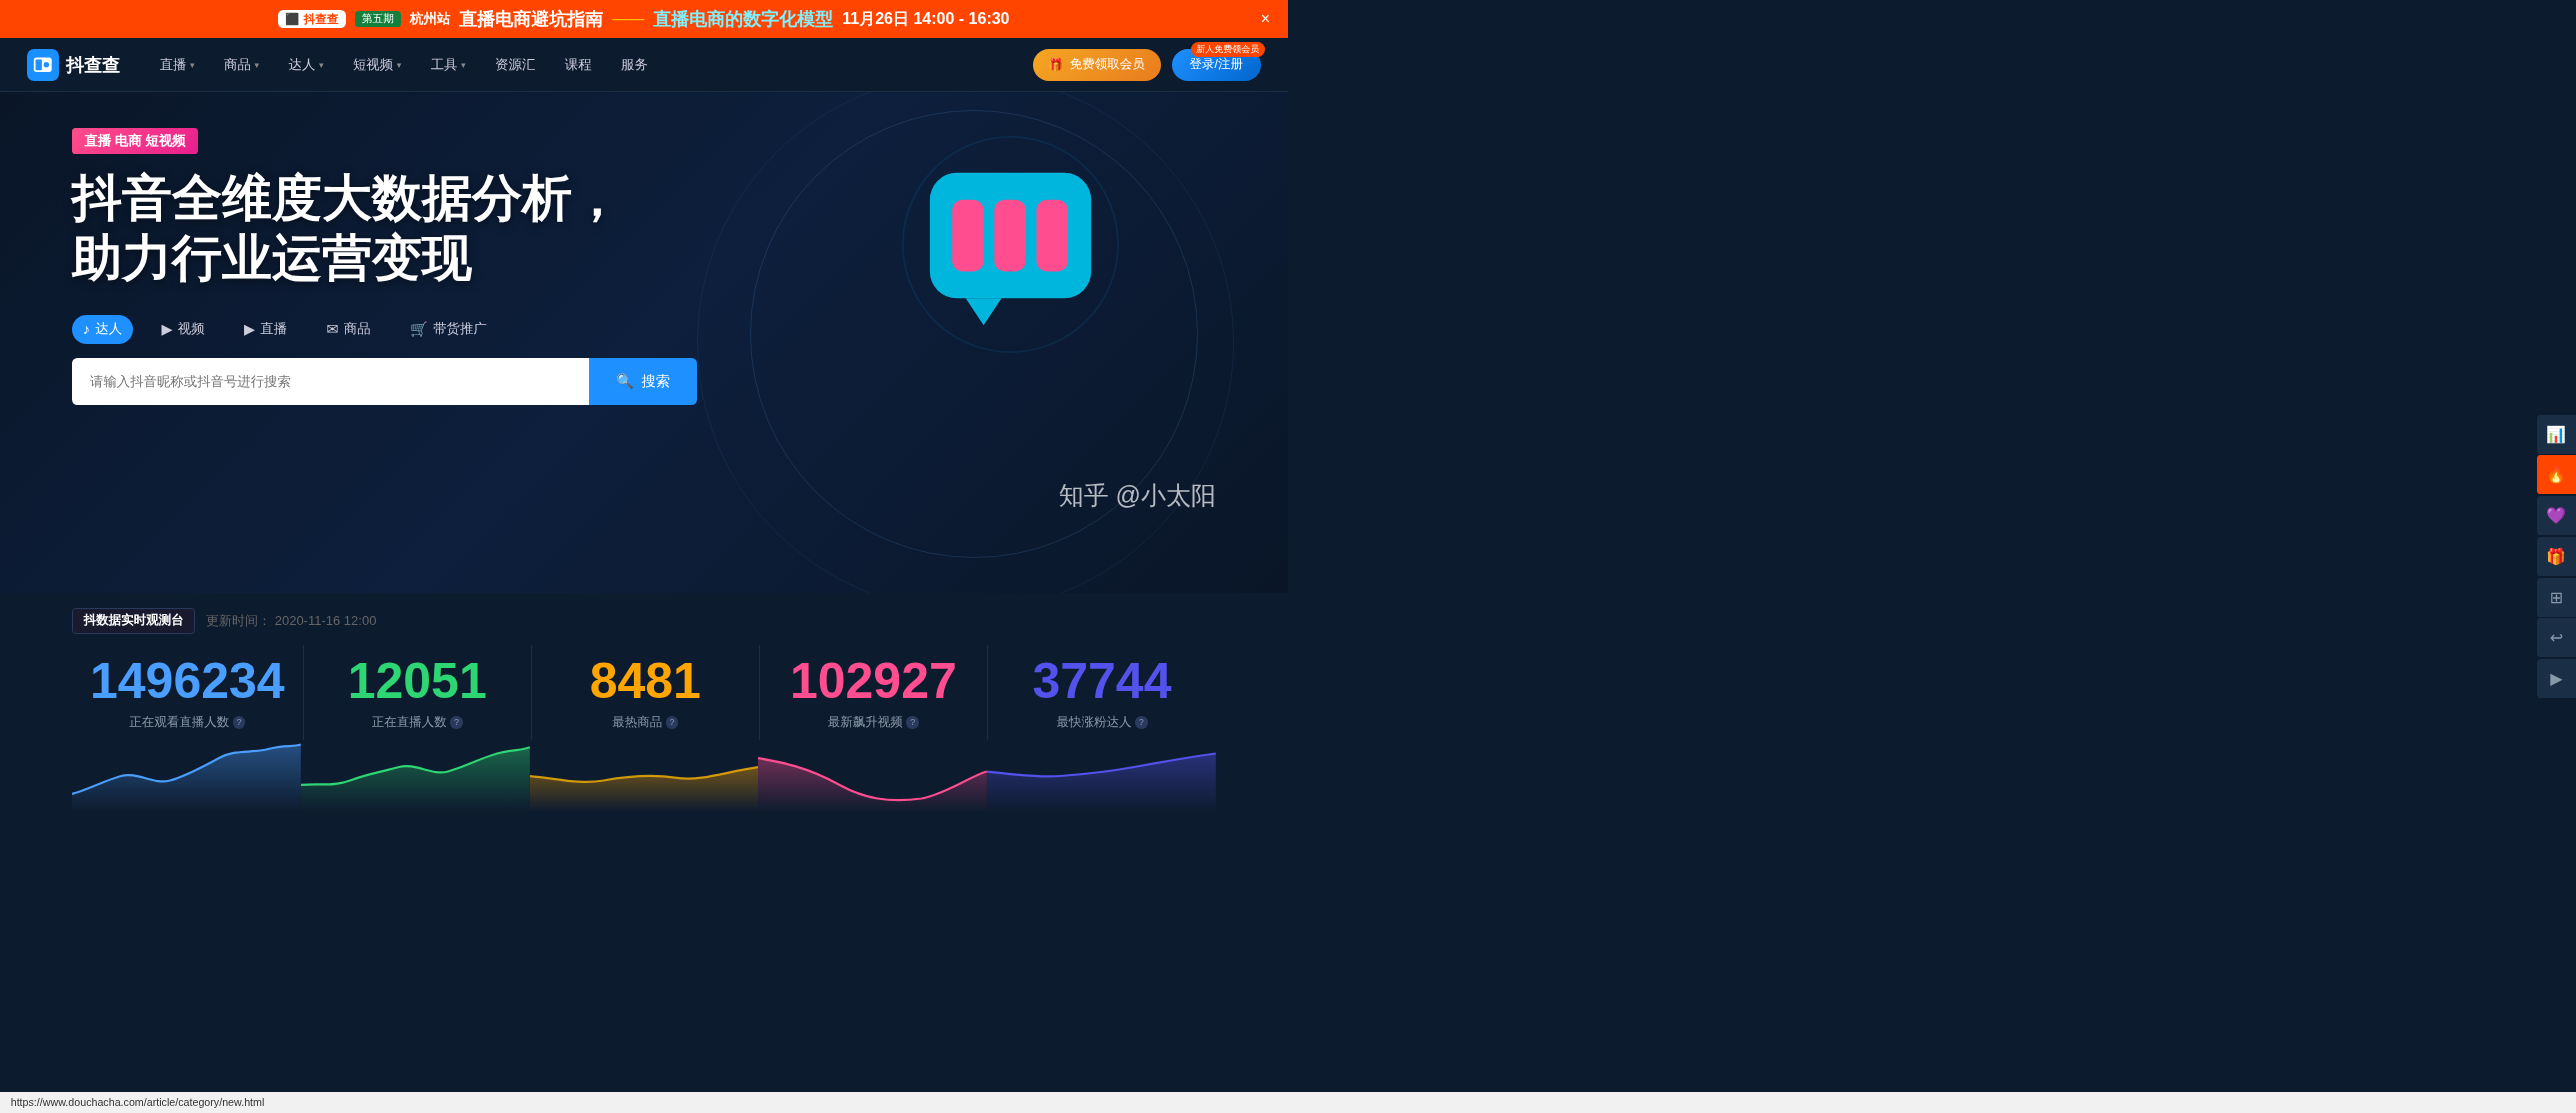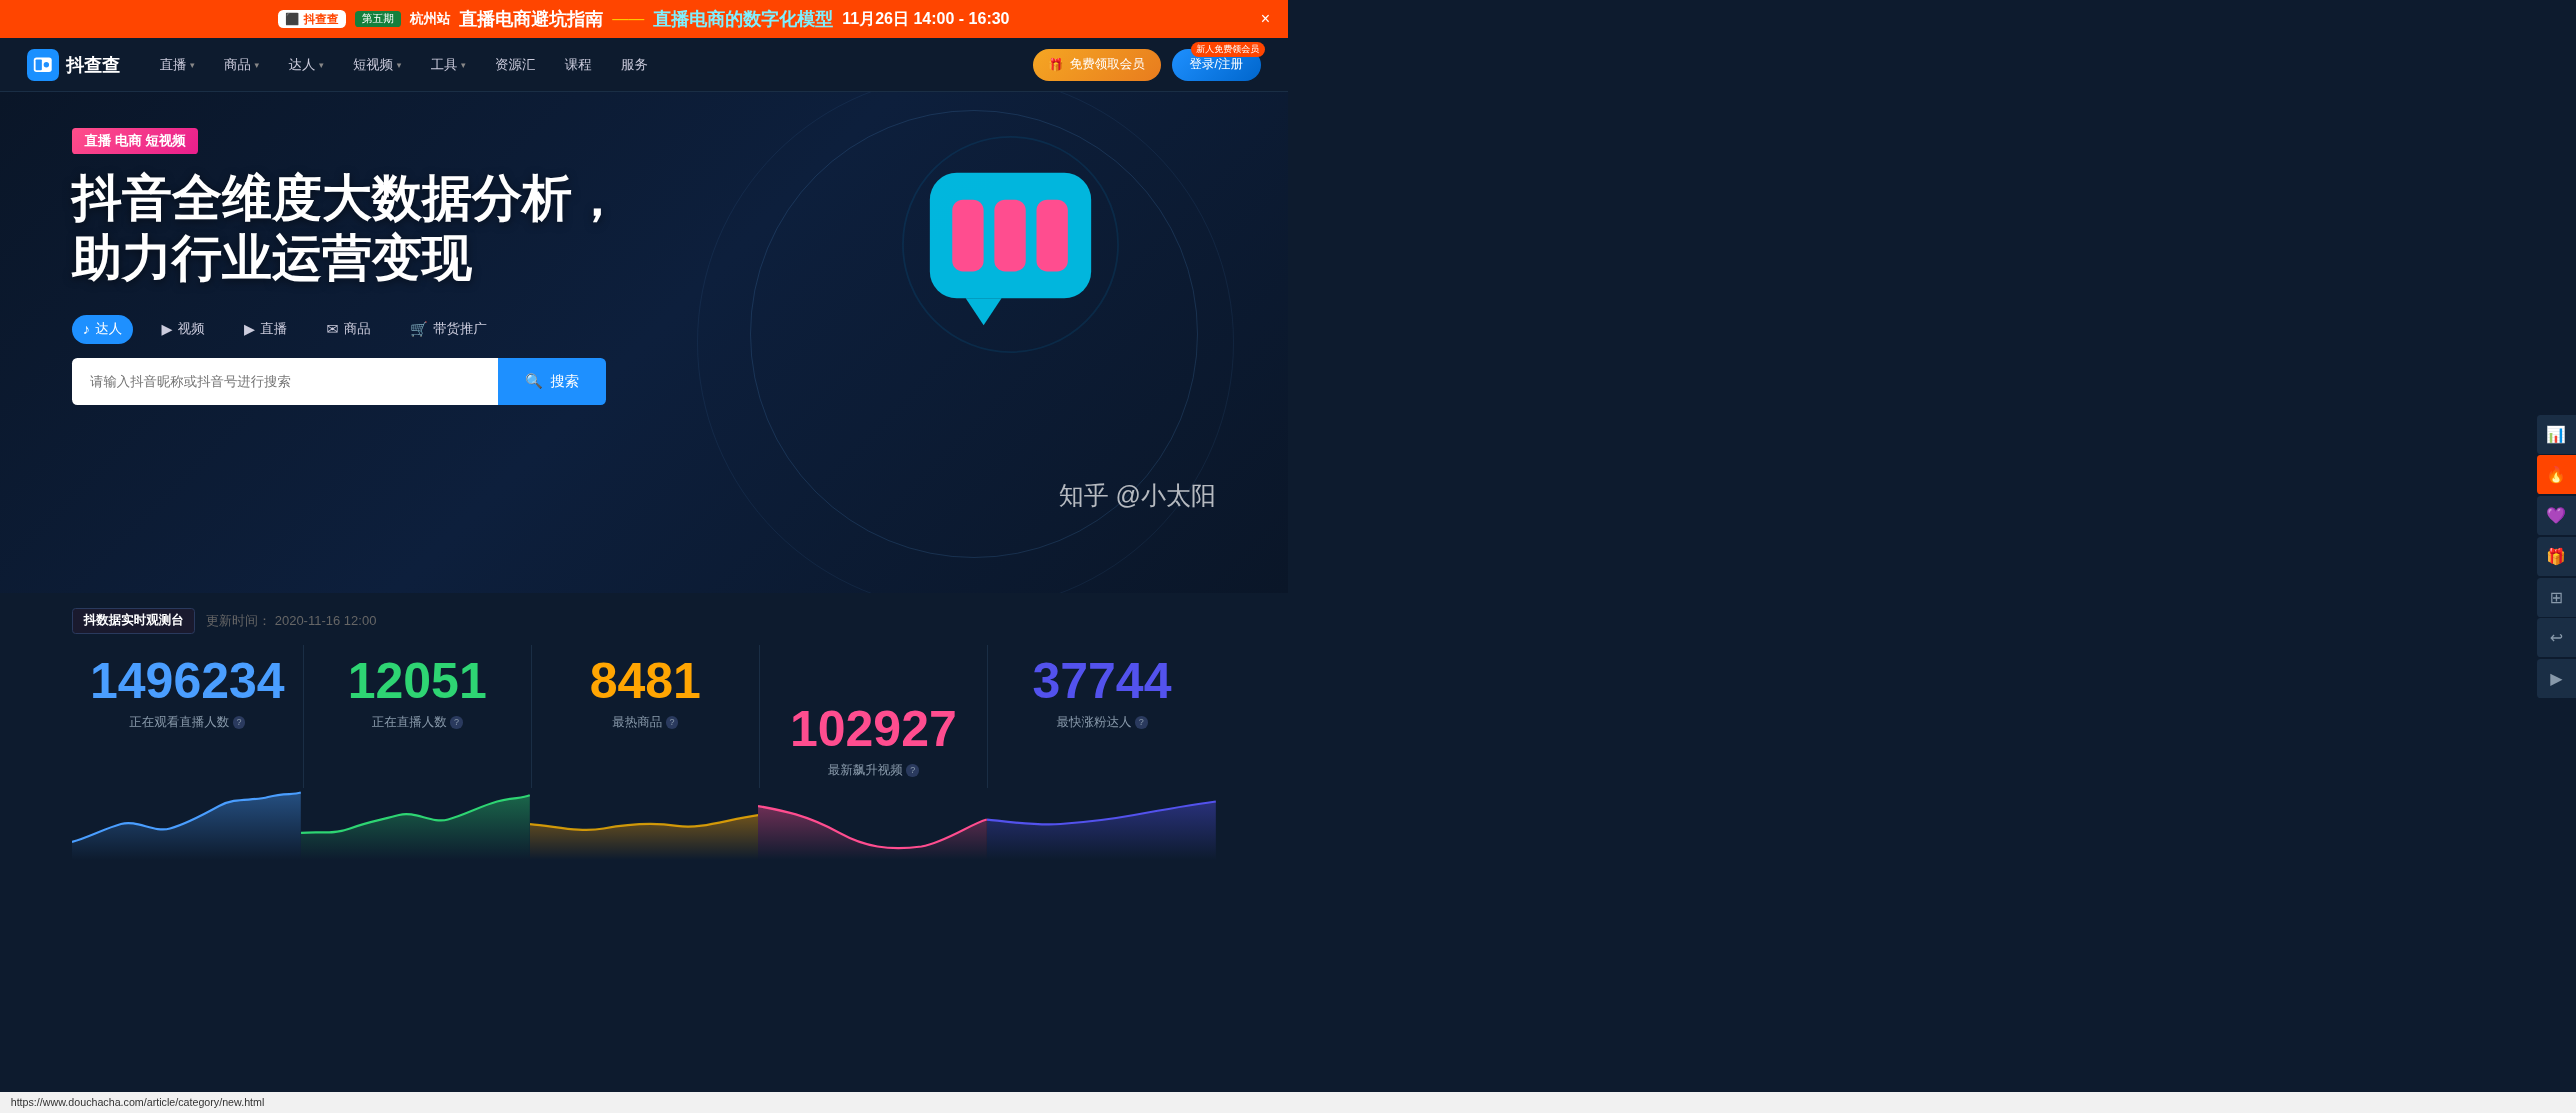--- a/index.html
+++ b/index.html
@@ -206,21 +206,21 @@
       padding: 5.4px 10.7px;
       border-radius: 18px;
     }
     .search-tab.active {
       background: #1e90ff;
       color: #fff;
     }
     .search-tab .tab-icon { font-size: 14.3px; }
     .search-box {
       display: flex;
-      width: 534px;
+      width: 625px;
       height: 47px;
       margin-bottom: 21.5px;
     }
     .search-input {
       flex: 1;
       background: #fff;
       border: none;
       padding: 0 18px;
       font-size: 13.4px;
       color: #666;
@@ -277,21 +277,21 @@
     .stat-item:last-child { border-right: none; }
     .stat-number {
       font-size: 50px;
       font-weight: 900;
       line-height: 1.1;
       margin-bottom: 5.4px;
     }
     .stat-number.blue { color: #4a9eff; }
     .stat-number.green { color: #2ed573; }
     .stat-number.yellow { color: #ffa502; }
-    .stat-number.pink { color: #ff4d8f; margin-top: 48px; }
+    .stat-number.pink { color: #ff4d8f; }
     .stat-number.purple { color: #5352ed; }
     .stat-label {
       color: #8899aa;
       font-size: 12.5px;
       display: flex; align-items: center; justify-content: center; gap: 3.6px;
     }
     .stat-label .help-icon {
       width: 12.5px; height: 12.5px;
       border-radius: 50%;
       background: #2a3a5e;

